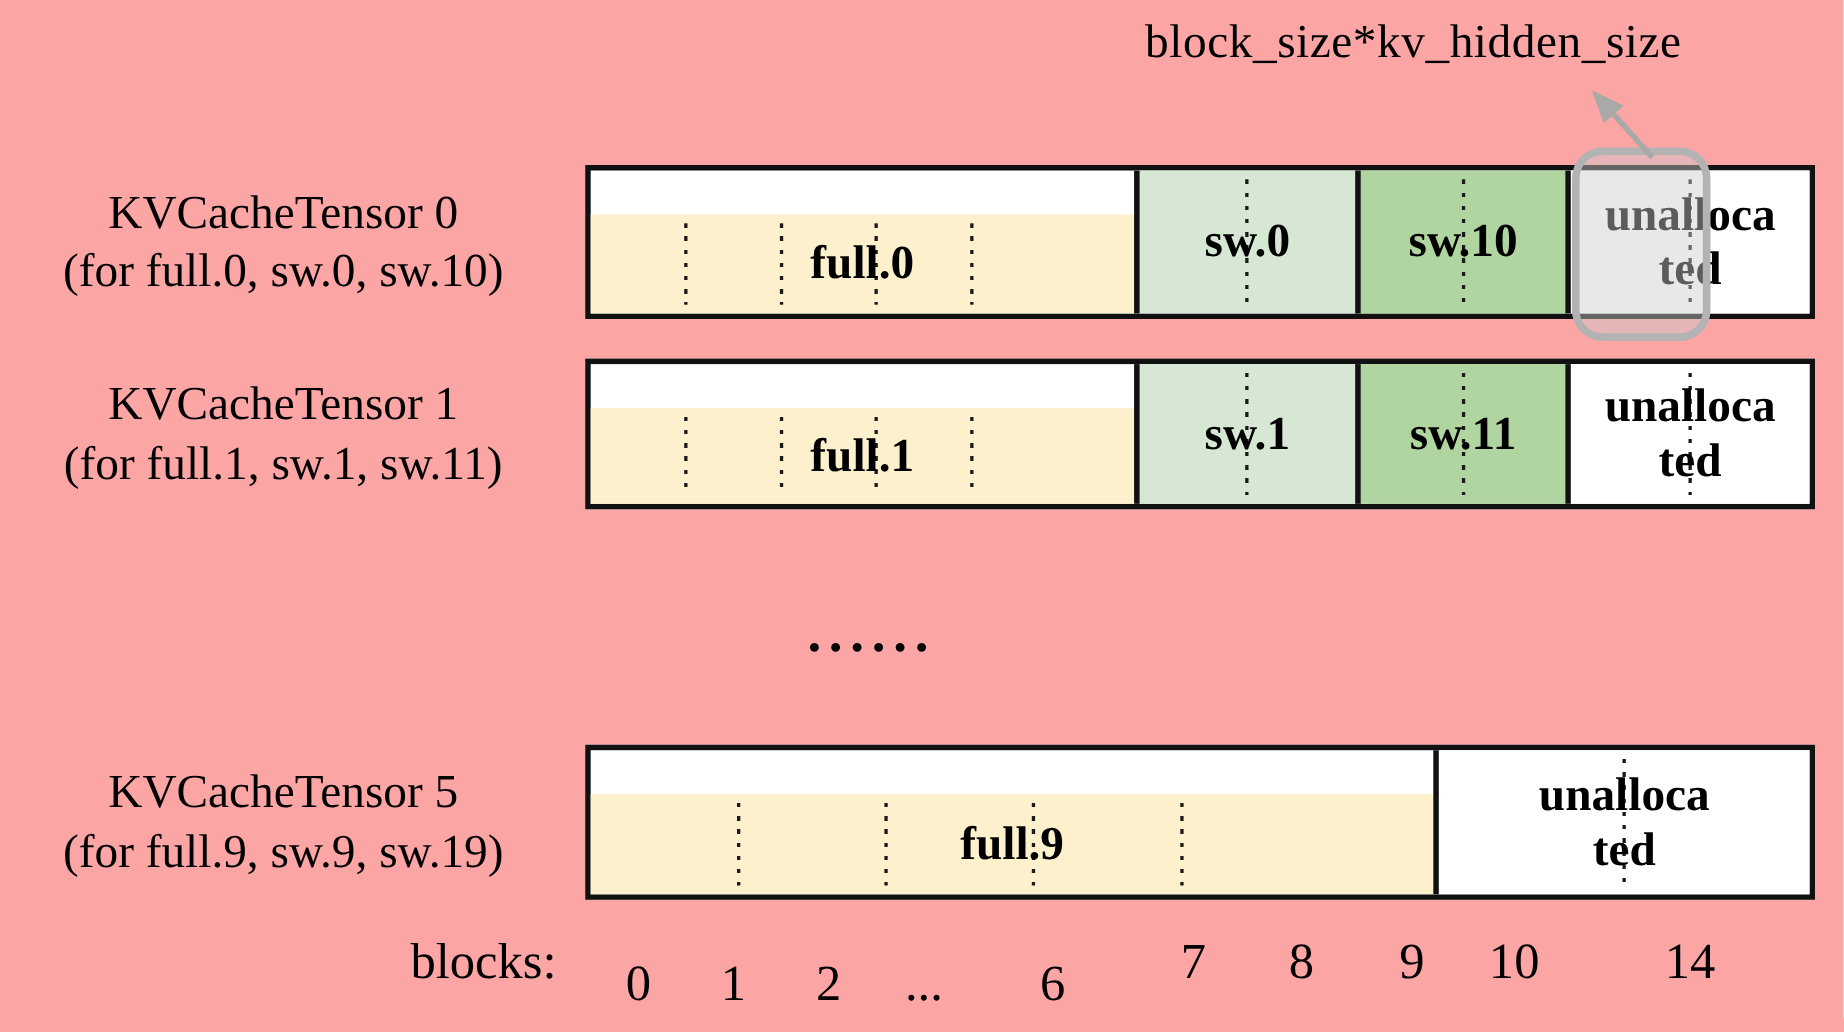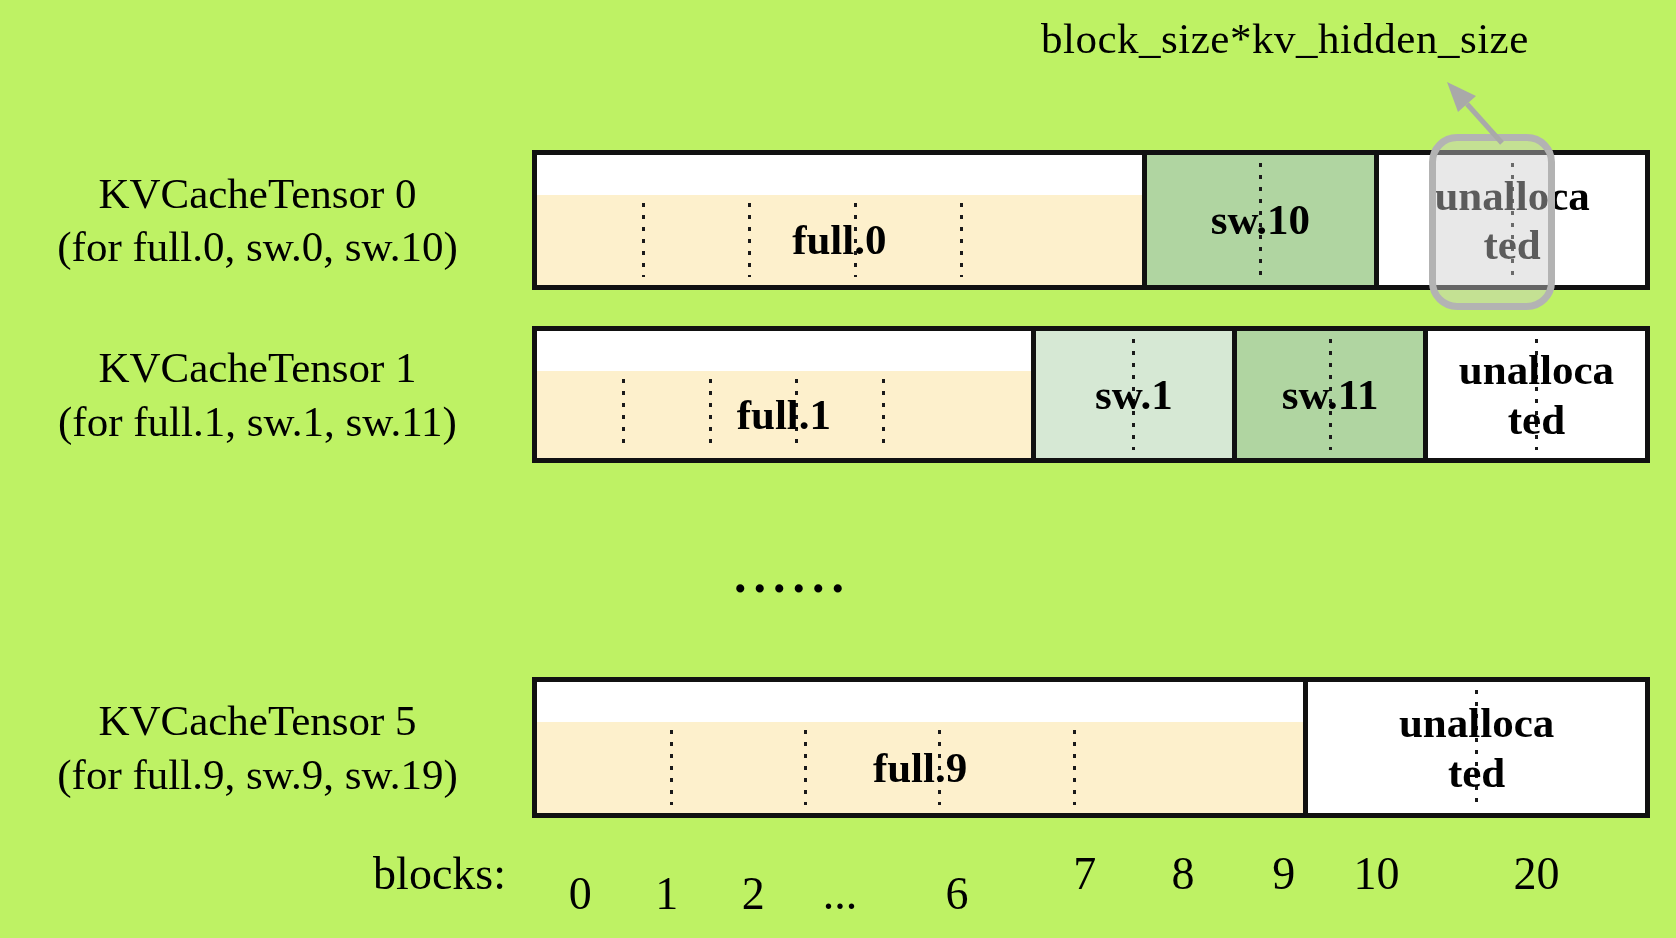--- a/index.html
+++ b/index.html
@@ -1,20 +1,20 @@
 <!DOCTYPE html>
 <html style="--c-full: #FDF0CC; --c-sw: #D6E8D4; --c-sw2: #B0D5A1; --c-unallocated: #FFFFFF; --c-border: #111111; --c-highlight_border: #B3B3B3; --c-highlight_fill: rgba(203,203,203,0.45); --c-arrow: #A9A9A9;"><head>
 <meta charset="utf-8">
 <style>
   html, body { margin: 0; padding: 0; background: #ffffff; }
   #canvas {
     position: relative;
     width: 1676px;
     height: 938px;
-    background: #bef264;
+    background: #fca5a5;
     font-family: "Liberation Serif", "DejaVu Serif", serif;
     color: #000;
     overflow: hidden;
   }
 
   
   .annotation {
     position: absolute;
     left: 1041px;
     top: 14px;
@@ -150,20 +150,25 @@
     </div>
     <div class="bar">
       <div class="section sec-full">
         <div class="cell"></div>
         <div class="cell"></div>
         <div class="cell"></div>
         <div class="cell"></div>
         <div class="cell cell-wide"></div>
         <div class="sec-label">full.0</div>
       </div>
+      <div class="section sec-sw">
+        <div class="cell"></div>
+        <div class="cell"></div>
+        <div class="sec-label">sw.0</div>
+      </div>
       <div class="section sec-sw2">
         <div class="cell"></div>
         <div class="cell"></div>
         <div class="sec-label">sw.10</div>
       </div>
       <div class="section sec-unallocated">
         <div class="cell"></div>
         <div class="cell"></div>
         <div class="sec-label">unalloca
 ted</div>
@@ -267,19 +272,19 @@
       <div class="section sec-sw2">
         <div class="cell">
             <div class="tick">9</div>
           </div>
         <div class="cell">
             <div class="tick">10</div>
           </div>
       </div>
       <div class="section sec-unallocated">
         <div class="cell">
-            <div class="tick">20</div>
+            <div class="tick">14</div>
           </div>
       </div>
     </div>
   </div>
 
 </div>
 
 </body></html>

